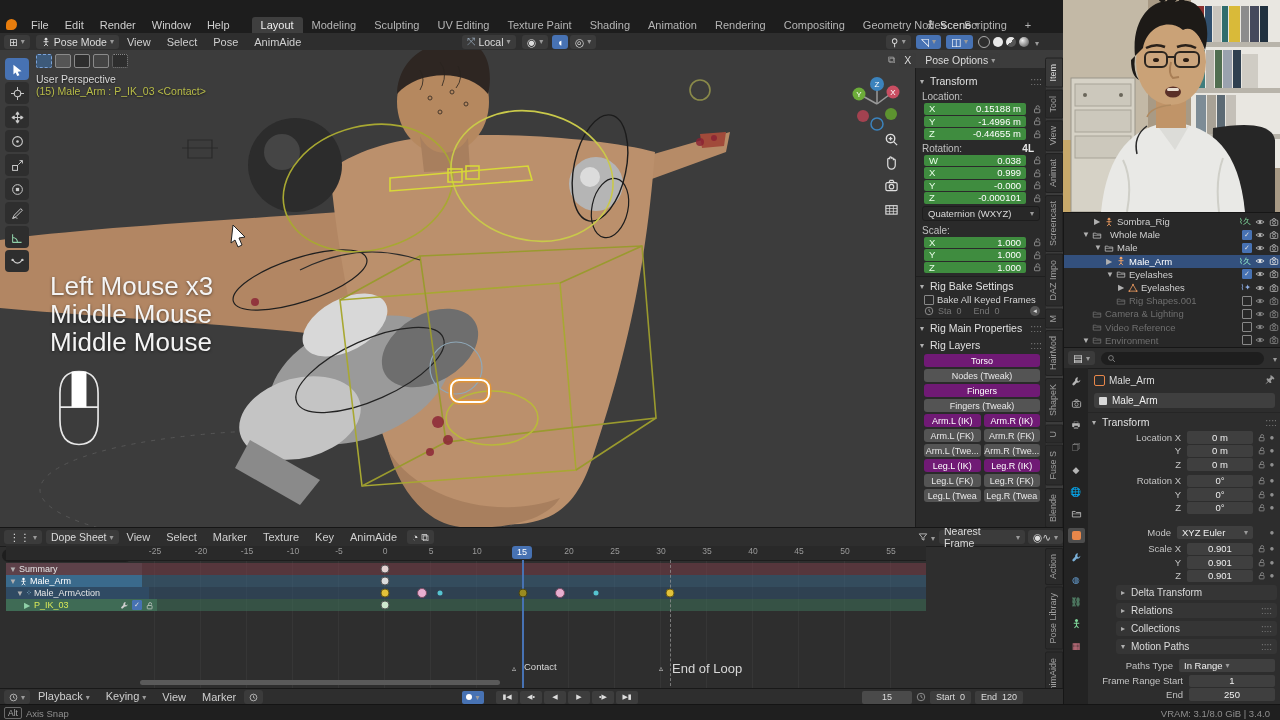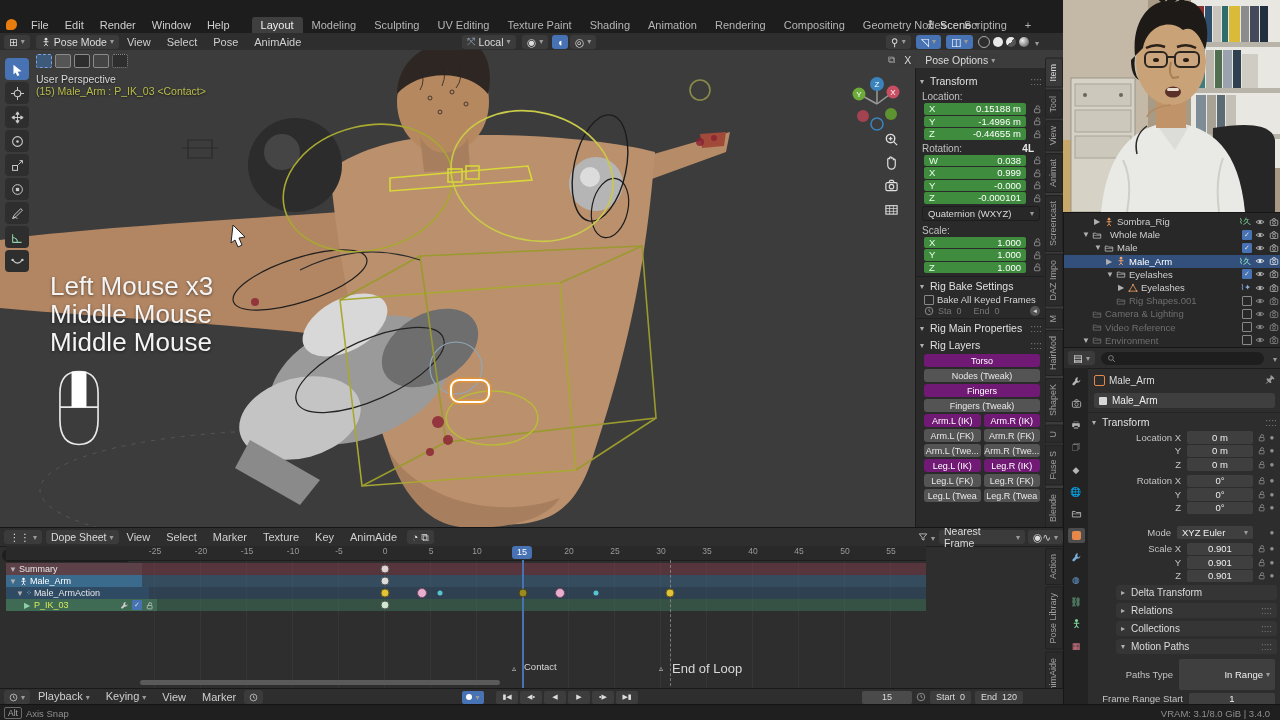--- a/index.html
+++ b/index.html
@@ -861,21 +861,21 @@
           <span>Collections</span>
           <span style="margin-left:auto;color:#777">::::</span>
         </div>
       <div class="pblock">
           <span class="exp">▾</span>
           <span>Motion Paths</span>
           <span style="margin-left:auto;color:#777">::::</span>
         </div>
       <div class="prow" style="margin-top:5px">
           <span class="lbl">Paths Type</span>
-          <span class="dfld chev" style="width:86px;justify-content:flex-end;padding:9px 5px">
+          <span class="dfld chev" style="width:86px;justify-content:flex-start;padding:0 5px">
             <span>In Range</span>
           </span>
         </div>
       <div class="prow" style="margin-top:3px">
           <span class="lbl">Frame Range Start</span>
           <span class="dfld" style="width:86px">1</span>
         </div>
       <div class="prow">
           <span class="lbl">End</span>
           <span class="dfld" style="width:86px">250</span>

